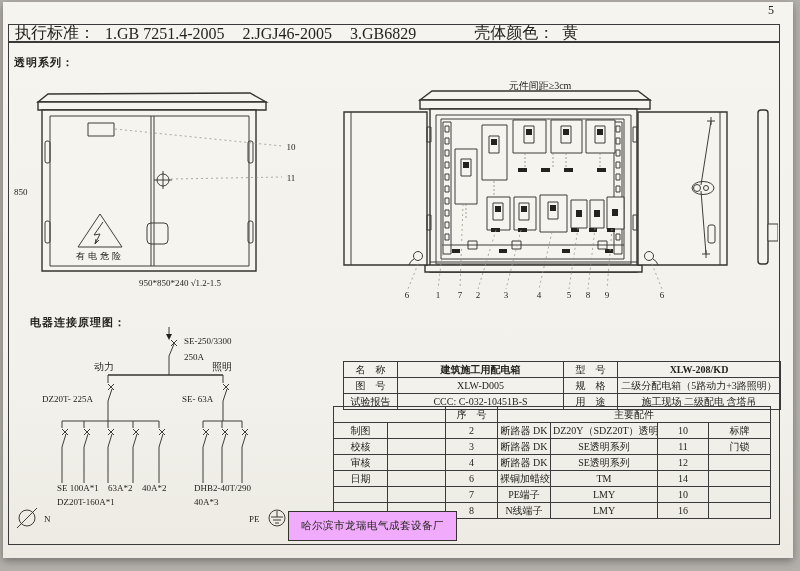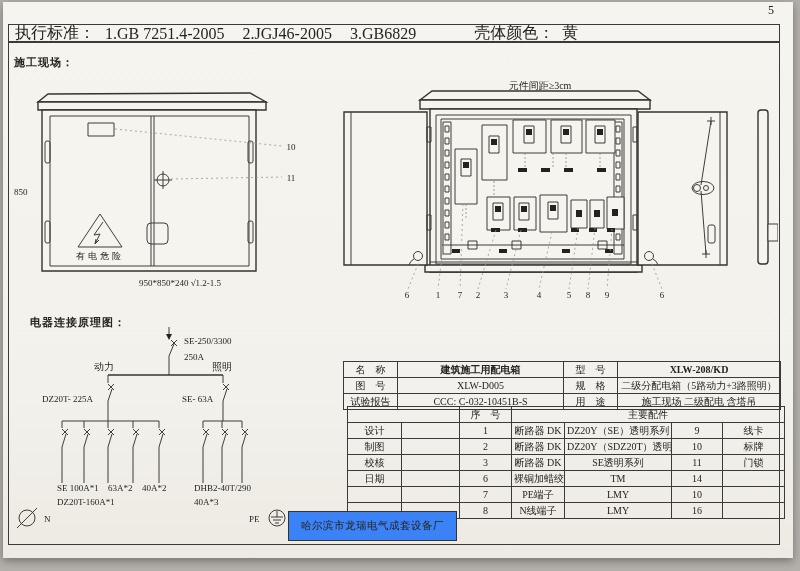--- a/index.html
+++ b/index.html
@@ -34,46 +34,46 @@
   .wdot{stroke:#8f8c86;stroke-width:0.8;stroke-dasharray:2,2;fill:none;}
   text{fill:#26241f;font-family:"Liberation Serif","DejaVu Serif",serif;}
   .t9{font-size:9px;}
   .t10{font-size:10px;}
   .mid{text-anchor:middle;}
   table.spec{position:absolute;border-collapse:collapse;table-layout:fixed;
              z-index:2;font-size:10px;line-height:1;}
   table.spec td{border:1px solid #3a3a3a;padding:0 2px;height:15px;text-align:center;
                 overflow:hidden;white-space:nowrap;}
   table.spec-top{left:343px;top:361px;width:437px;border-radius:10px;}
-  table.spec-body{left:347px;top:406px;width:437px;}
+  table.spec-body{left:333px;top:406px;width:437px;}
   td.lt{text-align:left;}
   td.bold{font-weight:bold;}
   .factory-box{position:absolute;left:288px;top:511px;width:167px;height:28px;
-               border:1.5px solid #35332e;background:#3b82f6;z-index:3;
+               border:1.5px solid #35332e;background:#f0abfc;z-index:3;
                display:flex;align-items:center;justify-content:center;
                font-size:10.5px;letter-spacing:.5px;white-space:nowrap;}
 </style>
 </head>
 <body>
 
 <div class="page">
   <div class="paper"></div>
   <div class="page-number">5</div>
 
   <div class="header-band">
     <span class="hb-label">执行标准：</span>
     <span class="hb-std1">1.GB 7251.4-2005</span>
     <span class="hb-std2">2.JGJ46-2005</span>
     <span class="hb-std3">3.GB6829</span>
     <span class="hb-color-label">壳体颜色：</span>
     <span class="hb-color">黄</span>
   </div>
 
   <div class="main-frame"></div>
-  <div class="sec-title t-assembly">施工现场：</div>
+  <div class="sec-title t-assembly">透明系列：</div>
   <div class="sec-title t-schematic">电器连接原理图：</div>
 
   <svg class="draw" width="770" height="502" viewBox="8 42 770 502">
 
     <g>
       <polygon class="lnb fillp" points="48,95 250,94 266,103 38,103"></polygon>
       <rect class="lnb fillp" x="38" y="103" width="228" height="8"></rect>
       <rect class="lnb fillp" x="42" y="111" width="214" height="161"></rect>
       <rect class="ln" x="50" y="117" width="199" height="150"></rect>
       <line class="ln" x1="151" y1="117" x2="151" y2="267"></line>
@@ -393,47 +393,47 @@
         <col style="width:51px">
         <col style="width:62px">
       </colgroup>
     <tbody>
         <tr>
       <td colspan="2"></td>
       <td>序　号</td>
       <td colspan="4">主要配件</td>
     </tr>
     <tr>
-      <td>设计</td>
-          <td></td>
-      <td>1</td>
-      <td>断路器 DK</td>
-      <td class="lt">DZ20Y（SE）透明系列</td>
-      <td>9</td>
-      <td class="lt">线卡</td>
-    </tr>
-    <tr>
       <td>制图</td>
           <td></td>
       <td>2</td>
       <td>断路器 DK</td>
       <td class="lt">DZ20Y（SDZ20T）透明系列</td>
       <td>10</td>
       <td class="lt">标牌</td>
     </tr>
     <tr>
       <td>校核</td>
           <td></td>
       <td>3</td>
       <td>断路器 DK</td>
       <td class="lt">SE透明系列</td>
       <td>11</td>
       <td class="lt">门锁</td>
     </tr>
     <tr>
+      <td>审核</td>
+          <td></td>
+      <td>4</td>
+      <td>断路器 DK</td>
+      <td class="lt">SE透明系列</td>
+      <td>12</td>
+      <td class="lt"></td>
+    </tr>
+    <tr>
       <td>日期</td>
           <td></td>
       <td>6</td>
       <td>裸铜加蜡绞线</td>
       <td class="lt">TM</td>
       <td>14</td>
       <td class="lt"></td>
     </tr>
     <tr>
       <td></td>

